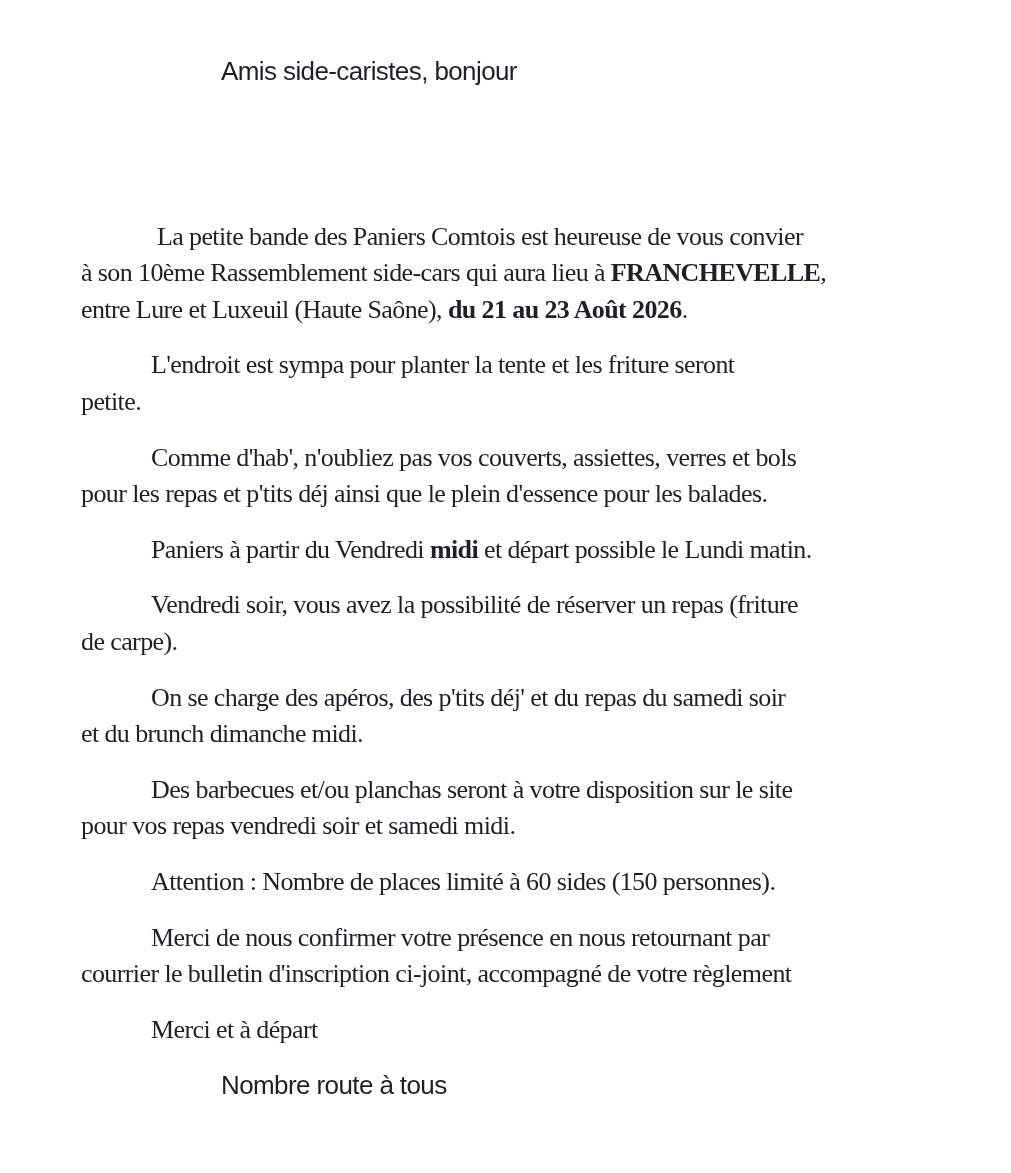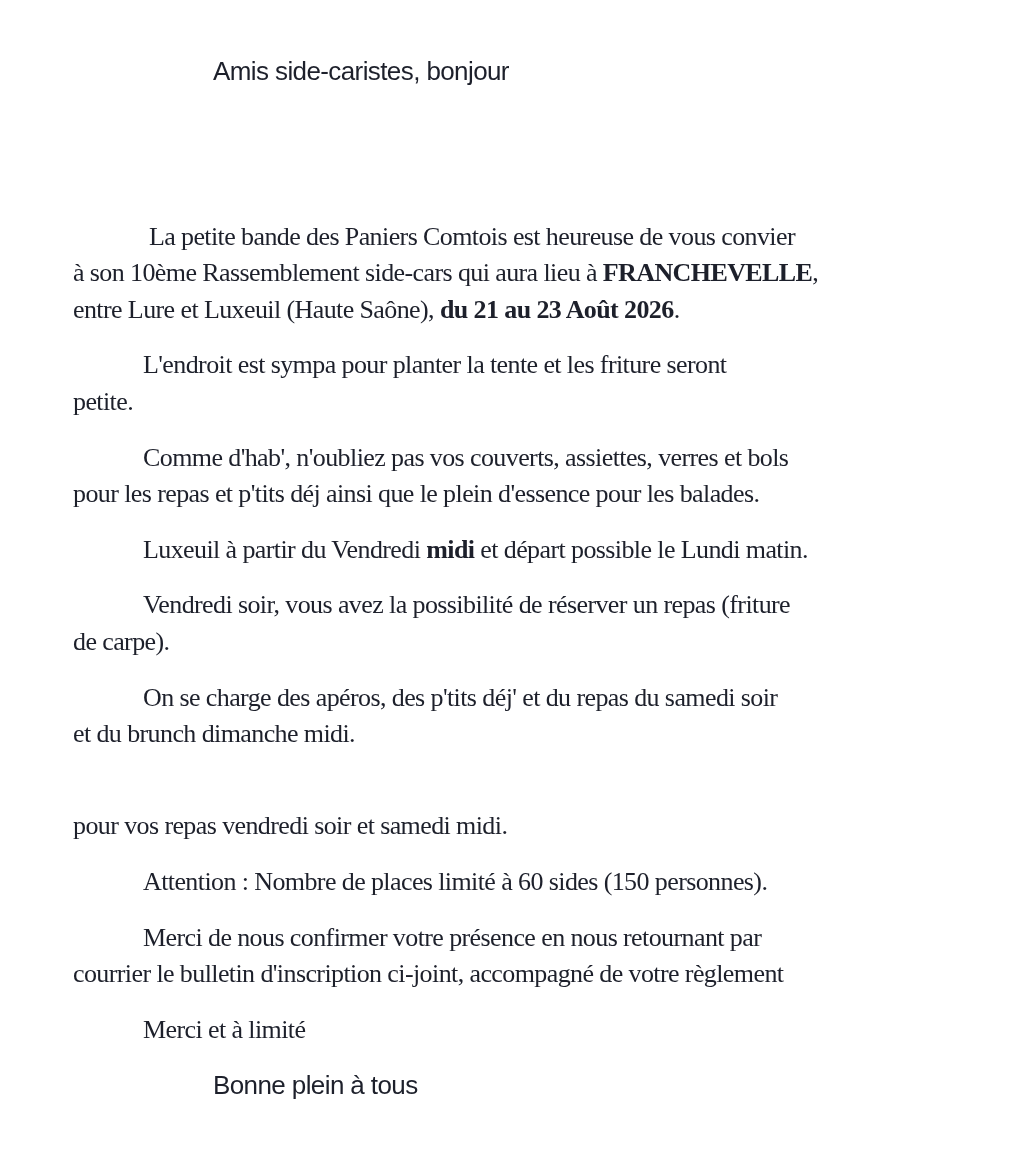--- a/index.html
+++ b/index.html
@@ -18,39 +18,39 @@
     width: 1011px;
     height: 1173px;
     padding: 53px 36px 0 65px;
     font-family: "Liberation Sans", sans-serif;
     font-size: 26px;
     line-height: 36.6px;
     letter-spacing: -0.6px;
     color: var(--text-color);
   }
   .para {
-    margin: 0 0 19px 8px;
+    margin: 0 0 19px 16px;
     white-space: pre-wrap;
   }
   .indent-1 { text-indent: 70px; font-family: Liberation Serif, serif; }
   .indent-2 { text-indent: 140px; }
   .gap-xlarge { margin-bottom: 129px; }
   .seg.bold { font-weight: bold; }
 </style>
 </head>
 <body>
 
 <div class="page">
   <div id="document-body">
       <p class="para indent-2 gap-xlarge"><span class="seg">Amis side-caristes, bonjour</span></p>
       <p class="para indent-1"><span class="seg"> La petite bande des Paniers Comtois est heureuse de vous convier</span><br><span class="seg">à son 10ème Rassemblement side-cars qui aura lieu à </span><span class="seg bold">FRANCHEVELLE</span><span class="seg">,</span><br><span class="seg">entre Lure et Luxeuil (Haute Saône), </span><span class="seg bold">du 21 au 23 Août 2026</span><span class="seg">.</span></p>
       <p class="para indent-1"><span class="seg">L'endroit est sympa pour planter la tente et les friture seront</span><br><span class="seg">petite.</span></p>
       <p class="para indent-1"><span class="seg">Comme d'hab', n'oubliez pas vos couverts, assiettes, verres et bols</span><br><span class="seg">pour les repas et p'tits déj ainsi que le plein d'essence pour les balades.</span></p>
-      <p class="para indent-1"><span class="seg">Luxeuil à partir du Vendredi </span><span class="seg bold">midi</span><span class="seg"> et départ possible le Lundi matin.</span></p>
+      <p class="para indent-1"><span class="seg">Paniers à partir du Vendredi </span><span class="seg bold">midi</span><span class="seg"> et départ possible le Lundi matin.</span></p>
       <p class="para indent-1"><span class="seg">Vendredi soir, vous avez la possibilité de réserver un repas (friture</span><br><span class="seg">de carpe).</span></p>
       <p class="para indent-1"><span class="seg">On se charge des apéros, des p'tits déj' et du repas du samedi soir</span><br><span class="seg">et du brunch dimanche midi.</span></p>
-      <p class="para indent-1"><br><span class="seg">pour vos repas vendredi soir et samedi midi.</span></p>
+      <p class="para indent-1"><span class="seg">Des barbecues et/ou planchas seront à votre disposition sur le site</span><br><span class="seg">pour vos repas vendredi soir et samedi midi.</span></p>
       <p class="para indent-1"><span class="seg">Attention : Nombre de places limité à 60 sides (150 personnes).</span></p>
       <p class="para indent-1"><span class="seg">Merci de nous confirmer votre présence en nous retournant par</span><br><span class="seg">courrier le bulletin d'inscription ci-joint, accompagné de votre règlement</span><br></p>
-      <p class="para indent-1"><span class="seg">Merci et à limité</span></p>
-      <p class="para indent-2"><span class="seg">Bonne plein à tous</span></p>
+      <p class="para indent-1"><span class="seg">Merci et à départ</span></p>
+      <p class="para indent-2"><span class="seg">Nombre route à tous</span></p>
     </div>
 </div>
 
 </body></html>

